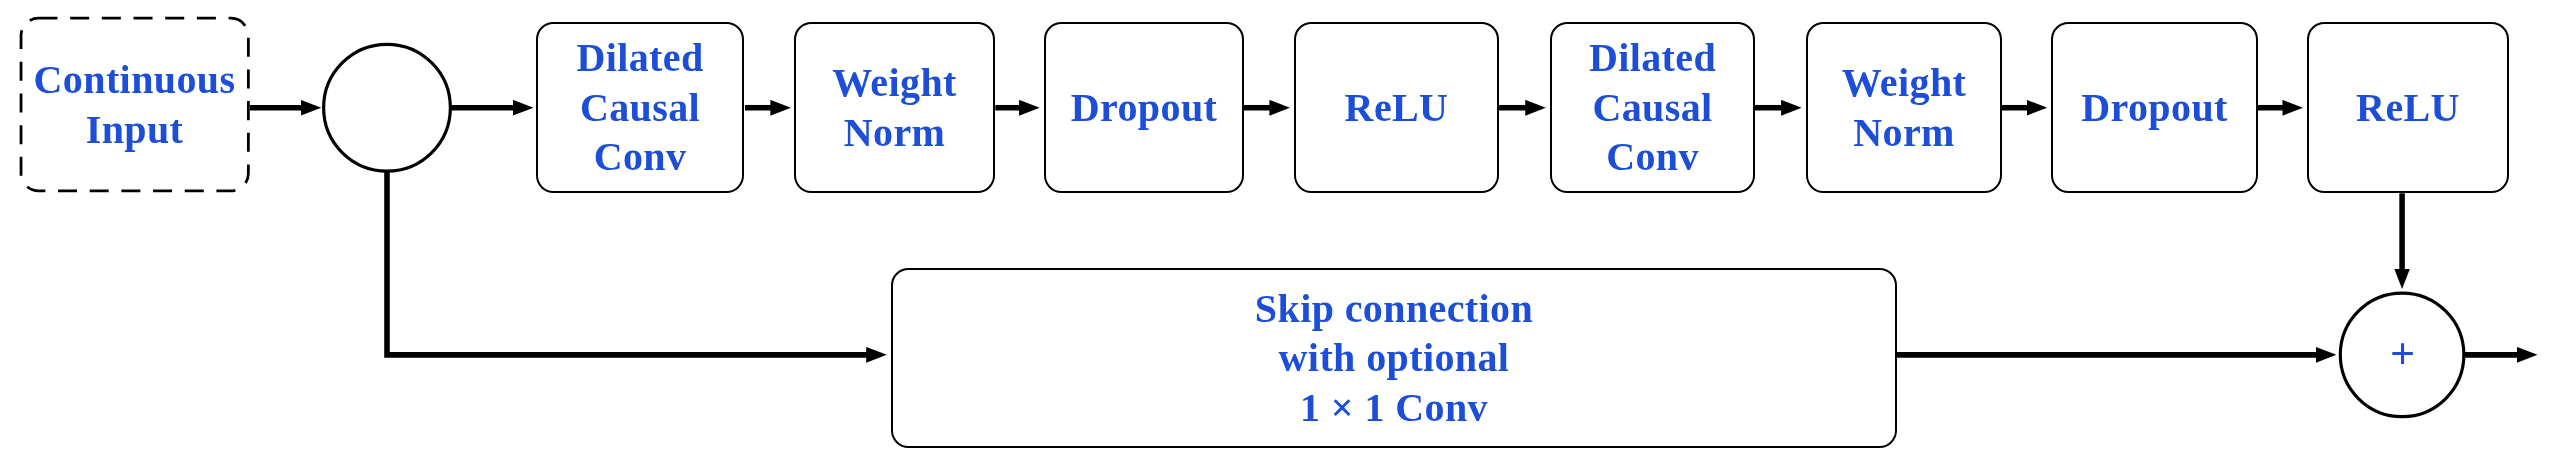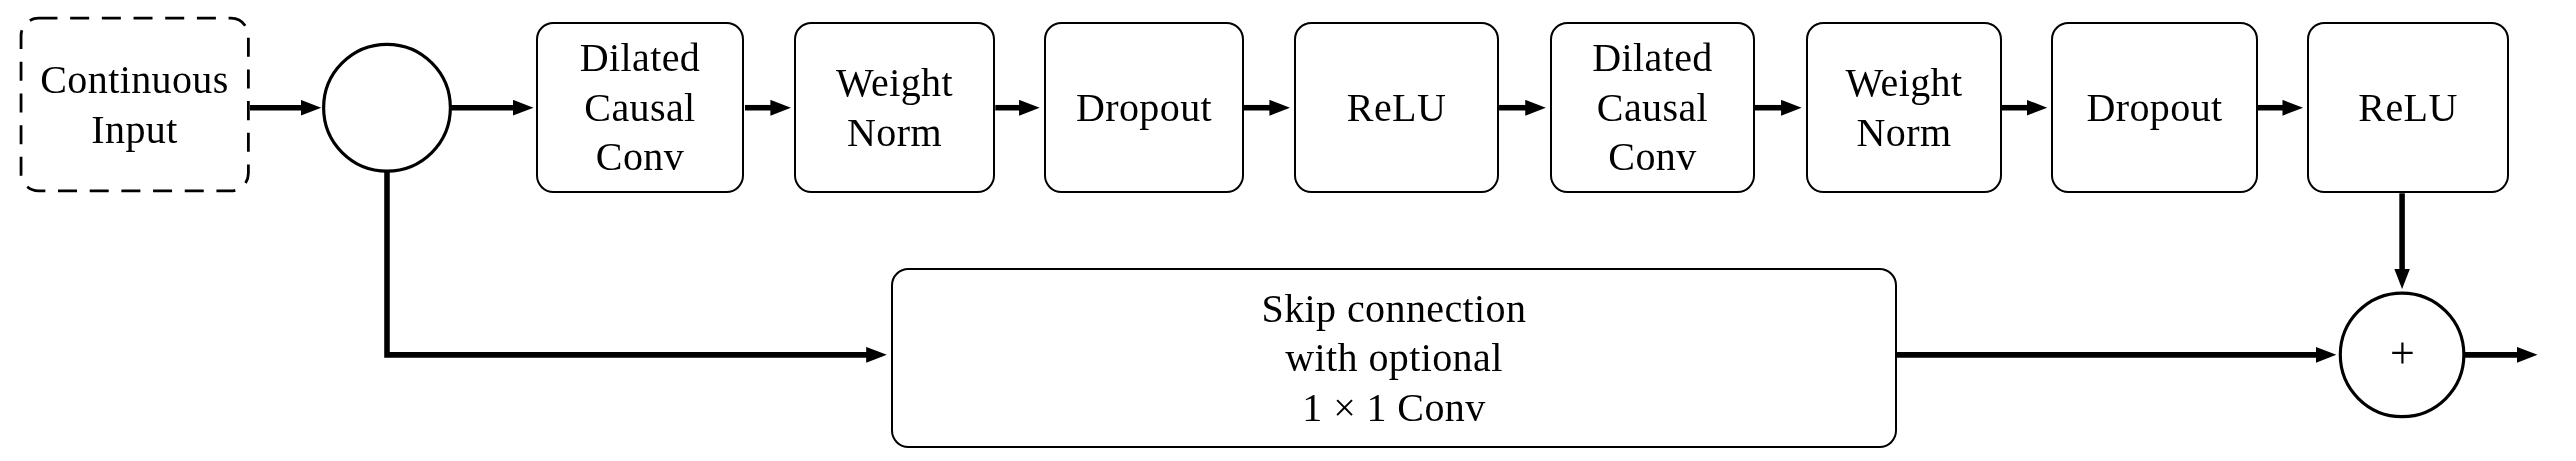--- a/index.html
+++ b/index.html
@@ -7,21 +7,22 @@
     padding: 0;
     background: #ffffff;
   }
   .stage {
     position: relative;
     width: 2576px;
     height: 461px;
     background: #ffffff;
     overflow: hidden;
     font-family: "Liberation Serif", "DejaVu Serif", serif;
-    color: #000000;
+    color: #1d4ed8;
+    font-weight: bold;
   }
   .stage svg.wires {
     position: absolute;
     left: 0;
     top: 0;
     width: 2576px;
     height: 461px;
   }
   .wires path.conn {
     fill: none;

